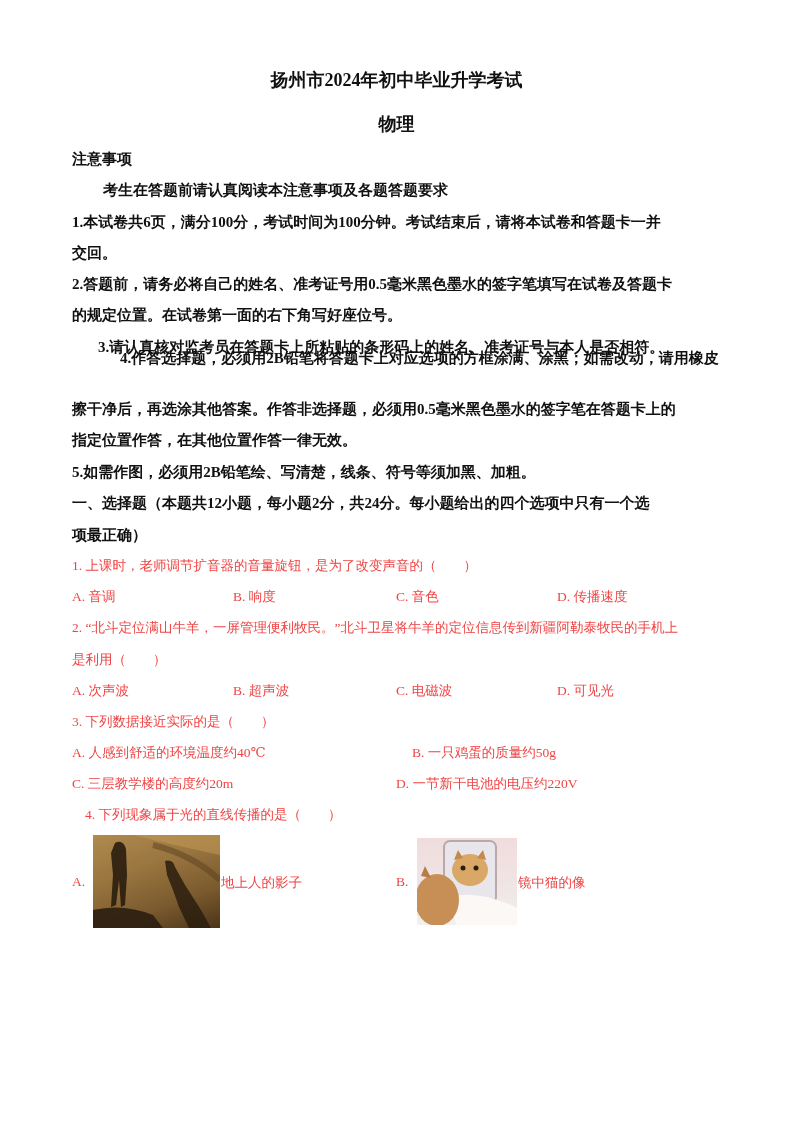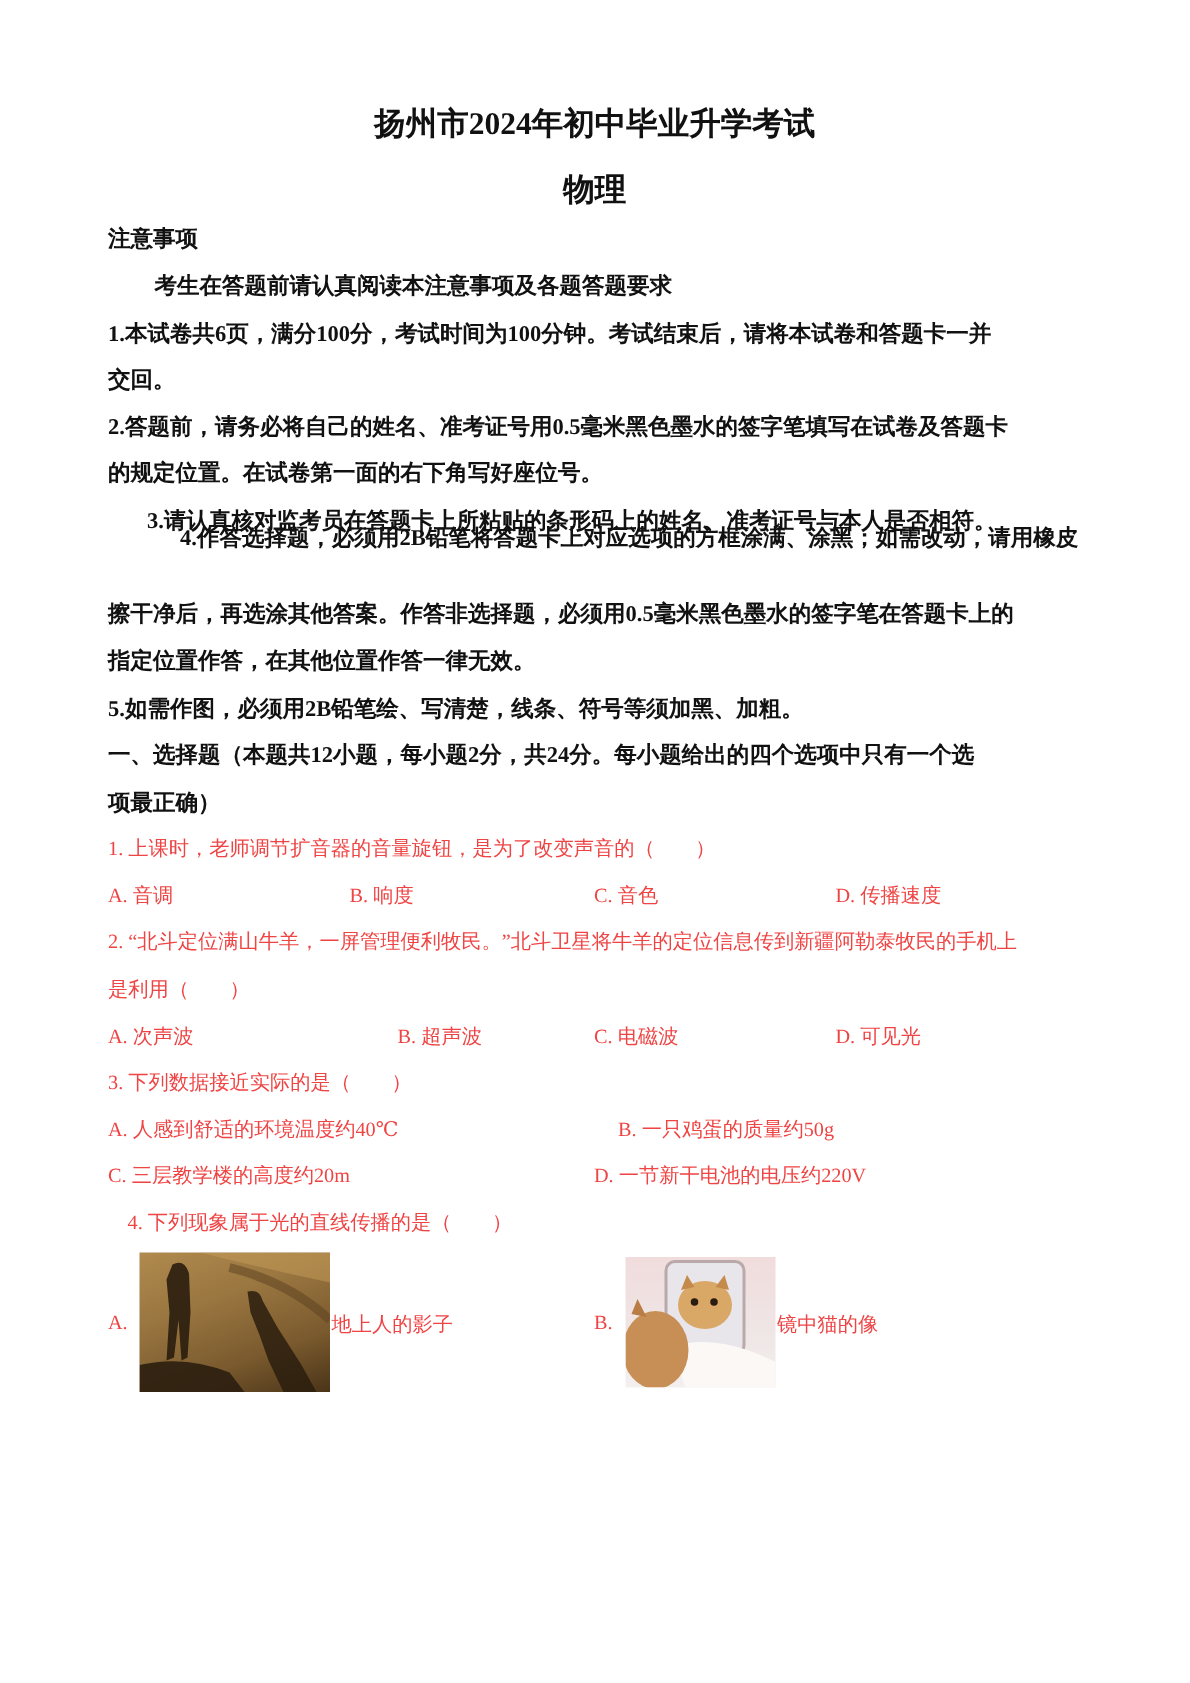--- a/index.html
+++ b/index.html
@@ -1,19 +1,19 @@
 <!DOCTYPE html>
 <html><head>
 <meta charset="utf-8">
 <style>
   html, body { margin: 0; padding: 0; background: #ffffff; }
   body { width: 793px; height: 1122px; position: relative; overflow: hidden;
          font-family: "Liberation Serif", "DejaVu Serif", serif; color: #111; }
   .abs { position: absolute; white-space: nowrap; }
-  .title { left: 0; width: 793px; text-align: center; font-weight: bold; font-size: 21px; }
+  .title { left: 0; width: 793px; text-align: center; font-weight: bold; font-size: 18px; }
   .bold { font-weight: bold; font-size: 15px; }
   .norm { font-size: 13.5px; color: #ef4444; }
   .img-shadow { position: absolute; width: 127px; height: 93px; overflow: hidden;
                 background: linear-gradient(160deg, #b08a4e 0%, #9a7640 35%, #7a5a2e 70%, #4a3418 100%); }
   .img-cat { position: absolute; width: 100px; height: 87px; overflow: hidden;
              background: linear-gradient(180deg, #f1dcdc 0%, #efe6e6 60%, #f3f0ef 100%); }
 </style>
 </head>
 <body>
 
@@ -42,21 +42,21 @@
 
 <div class="abs norm" style="left:72px;top:557px;">1. 上课时，老师调节扩音器的音量旋钮，是为了改变声音的（　　）</div>
 <div class="abs norm" style="left:72px;top:588px;">A. 音调</div>
 <div class="abs norm" style="left:233px;top:588px;">B. 响度</div>
 <div class="abs norm" style="left:396px;top:588px;">C. 音色</div>
 <div class="abs norm" style="left:557px;top:588px;">D. 传播速度</div>
 
 <div class="abs norm" style="left:72px;top:619px;">2. “北斗定位满山牛羊，一屏管理便利牧民。”北斗卫星将牛羊的定位信息传到新疆阿勒泰牧民的手机上</div>
 <div class="abs norm" style="left:72px;top:651px;">是利用（　　）</div>
 <div class="abs norm" style="left:72px;top:682px;">A. 次声波</div>
-<div class="abs norm" style="left:233px;top:682px;margin-left:32px;">B. 超声波</div>
+<div class="abs norm" style="left:233px;top:682px;">B. 超声波</div>
 <div class="abs norm" style="left:396px;top:682px;">C. 电磁波</div>
 <div class="abs norm" style="left:557px;top:682px;">D. 可见光</div>
 
 <div class="abs norm" style="left:72px;top:713px;">3. 下列数据接近实际的是（　　）</div>
 <div class="abs norm" style="left:72px;top:744px;">A. 人感到舒适的环境温度约40℃</div>
 <div class="abs norm" style="left:396px;top:744px;margin-left:16px;">B. 一只鸡蛋的质量约50g</div>
 <div class="abs norm" style="left:72px;top:775px;">C. 三层教学楼的高度约20m</div>
 <div class="abs norm" style="left:396px;top:775px;">D. 一节新干电池的电压约220V</div>
 
 <div class="abs norm" style="left:72px;top:806px;margin-left:13px;">4. 下列现象属于光的直线传播的是（　　）</div>

